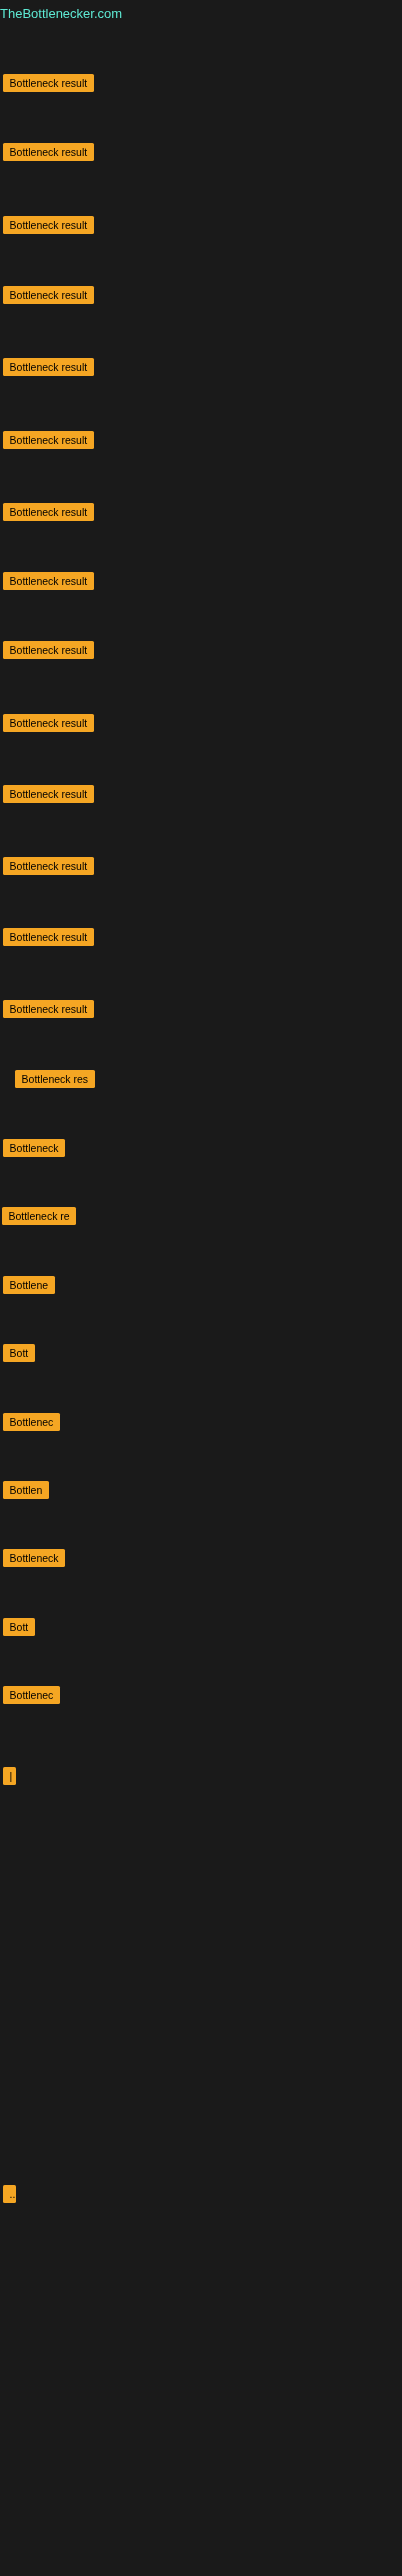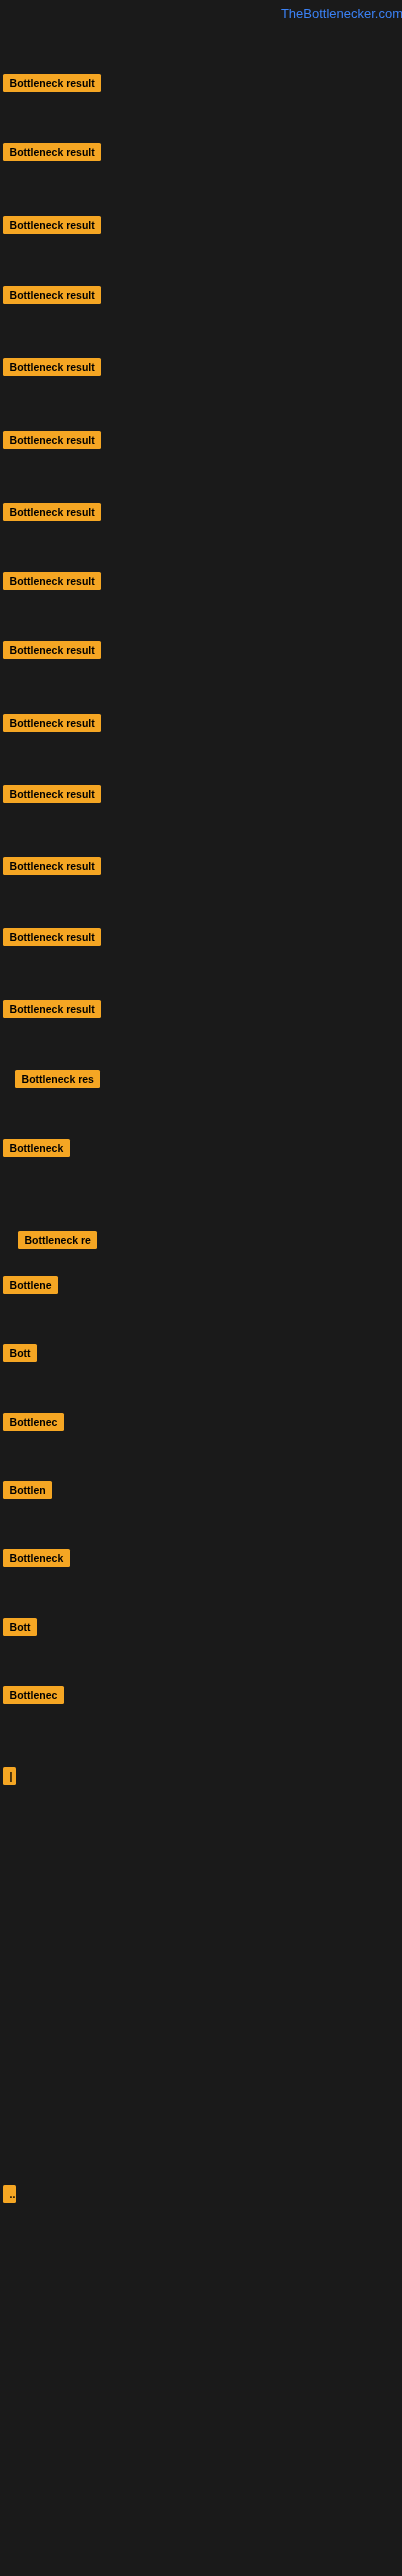--- a/index.html
+++ b/index.html
@@ -8,32 +8,32 @@
       box-sizing: border-box;
     }
     body {
       width: 403px;
       min-height: 2576px;
       background-color: #1a1a1a;
       font-family: Arial, sans-serif;
       position: relative;
     }
     .site-title {
-      text-align: right;
-      color: #3b82f6;
+      text-align: left;
+      color: #5eead4;
       font-size: 13px;
       padding: 6.4px 0;
       background-color: #1a1a1a;
     }
     .bottleneck-badge {
       display: inline-block;
       background-color: #f5a623;
       color: #000000;
       font-size: 10.5px;
-      font-weight: bold;
+      font-weight: normal;
       padding: 3.2px 6.4px;
       border-radius: 1.6px;
       white-space: nowrap;
       overflow: hidden;
     }
     .result-row {
       position: absolute;
       left: 0;
     }
   </style>
@@ -52,21 +52,21 @@
     <div class="result-row" style="top: 475px; left: 3.2px;"><span class="bottleneck-badge" style="max-width: 141px;">Bottleneck result</span></div>
     <div class="result-row" style="top: 544px; left: 3.2px;"><span class="bottleneck-badge" style="max-width: 141px;">Bottleneck result</span></div>
     <div class="result-row" style="top: 613px; left: 3.2px;"><span class="bottleneck-badge" style="max-width: 140px;">Bottleneck result</span></div>
     <div class="result-row" style="top: 686px; left: 3.2px;"><span class="bottleneck-badge" style="max-width: 138px;">Bottleneck result</span></div>
     <div class="result-row" style="top: 757px; left: 3.2px;"><span class="bottleneck-badge" style="max-width: 137px;">Bottleneck result</span></div>
     <div class="result-row" style="top: 829px; left: 3.2px;"><span class="bottleneck-badge" style="max-width: 135px;">Bottleneck result</span></div>
     <div class="result-row" style="top: 900px; left: 3.2px;"><span class="bottleneck-badge" style="max-width: 133px;">Bottleneck result</span></div>
     <div class="result-row" style="top: 972px; left: 3.2px;"><span class="bottleneck-badge" style="max-width: 131px;">Bottleneck result</span></div>
     <div class="result-row" style="top: 1042px; left: 3.2px; padding-left: 12px;"><span class="bottleneck-badge" style="max-width: 113px;">Bottleneck res</span></div>
     <div class="result-row" style="top: 1111px; left: 3.2px;"><span class="bottleneck-badge" style="max-width: 81px;">Bottleneck</span></div>
-    <div class="result-row" style="top: 1179px; left: 18px; margin-top: 24px;"><span class="bottleneck-badge" style="max-width: 97px;">Bottleneck re</span></div>
+    <div class="result-row" style="top: 1179px; left: 2px;"><span class="bottleneck-badge" style="max-width: 97px;">Bottleneck re</span></div>
     <div class="result-row" style="top: 1248px; left: 3.2px;"><span class="bottleneck-badge" style="max-width: 68px; text-align: right;">Bottlene</span></div>
     <div class="result-row" style="top: 1316px; left: 3.2px;"><span class="bottleneck-badge" style="max-width: 44px;">Bott</span></div>
     <div class="result-row" style="top: 1385px; left: 3.2px;"><span class="bottleneck-badge" style="max-width: 72px;">Bottlenec</span></div>
     <div class="result-row" style="top: 1453px; left: 3.2px;"><span class="bottleneck-badge" style="max-width: 60px; text-align: right;">Bottlen</span></div>
     <div class="result-row" style="top: 1521px; left: 3.2px;"><span class="bottleneck-badge" style="max-width: 81px;">Bottleneck</span></div>
     <div class="result-row" style="top: 1590px; left: 3.2px;"><span class="bottleneck-badge" style="max-width: 40px;">Bott</span></div>
     <div class="result-row" style="top: 1658px; left: 3.2px;"><span class="bottleneck-badge" style="max-width: 72px;">Bottlenec</span></div>
     <div class="result-row" style="top: 1739px; left: 3.2px;"><span class="bottleneck-badge" style="max-width: 9.7px;">|</span></div>
     <div class="result-row" style="top: 2157px; left: 3.2px;"><span class="bottleneck-badge" style="max-width: 11.3px;">...</span></div>
   </div>

